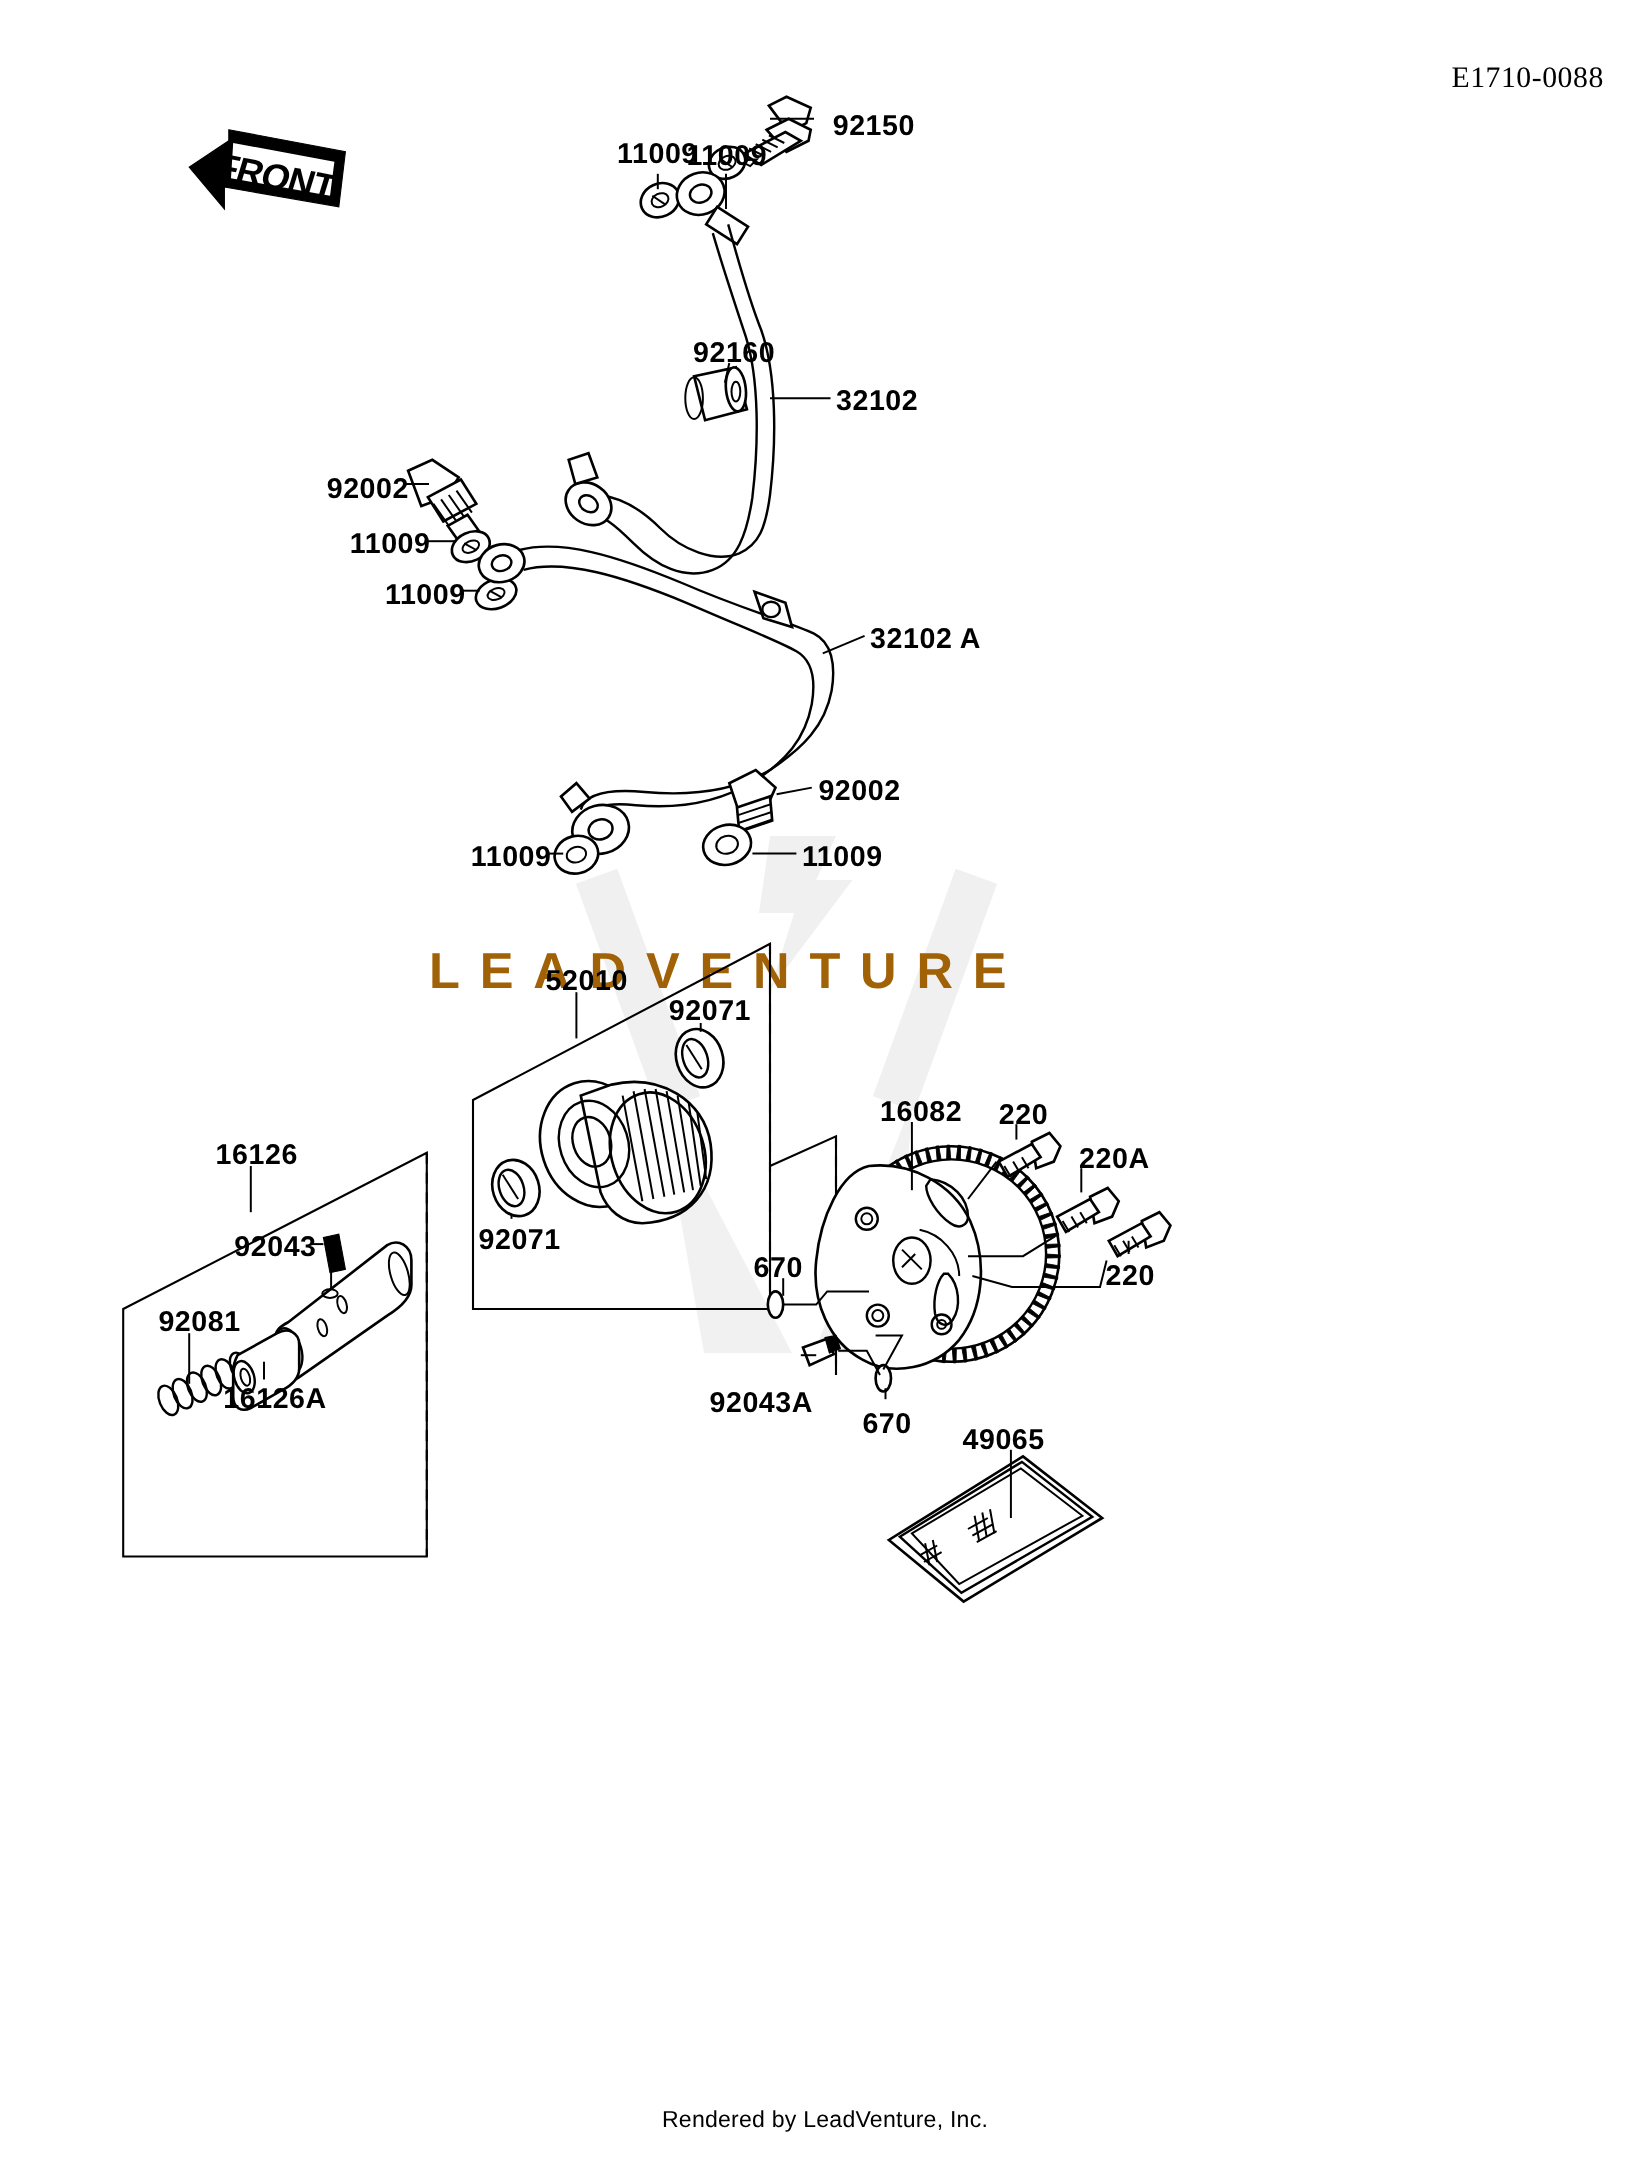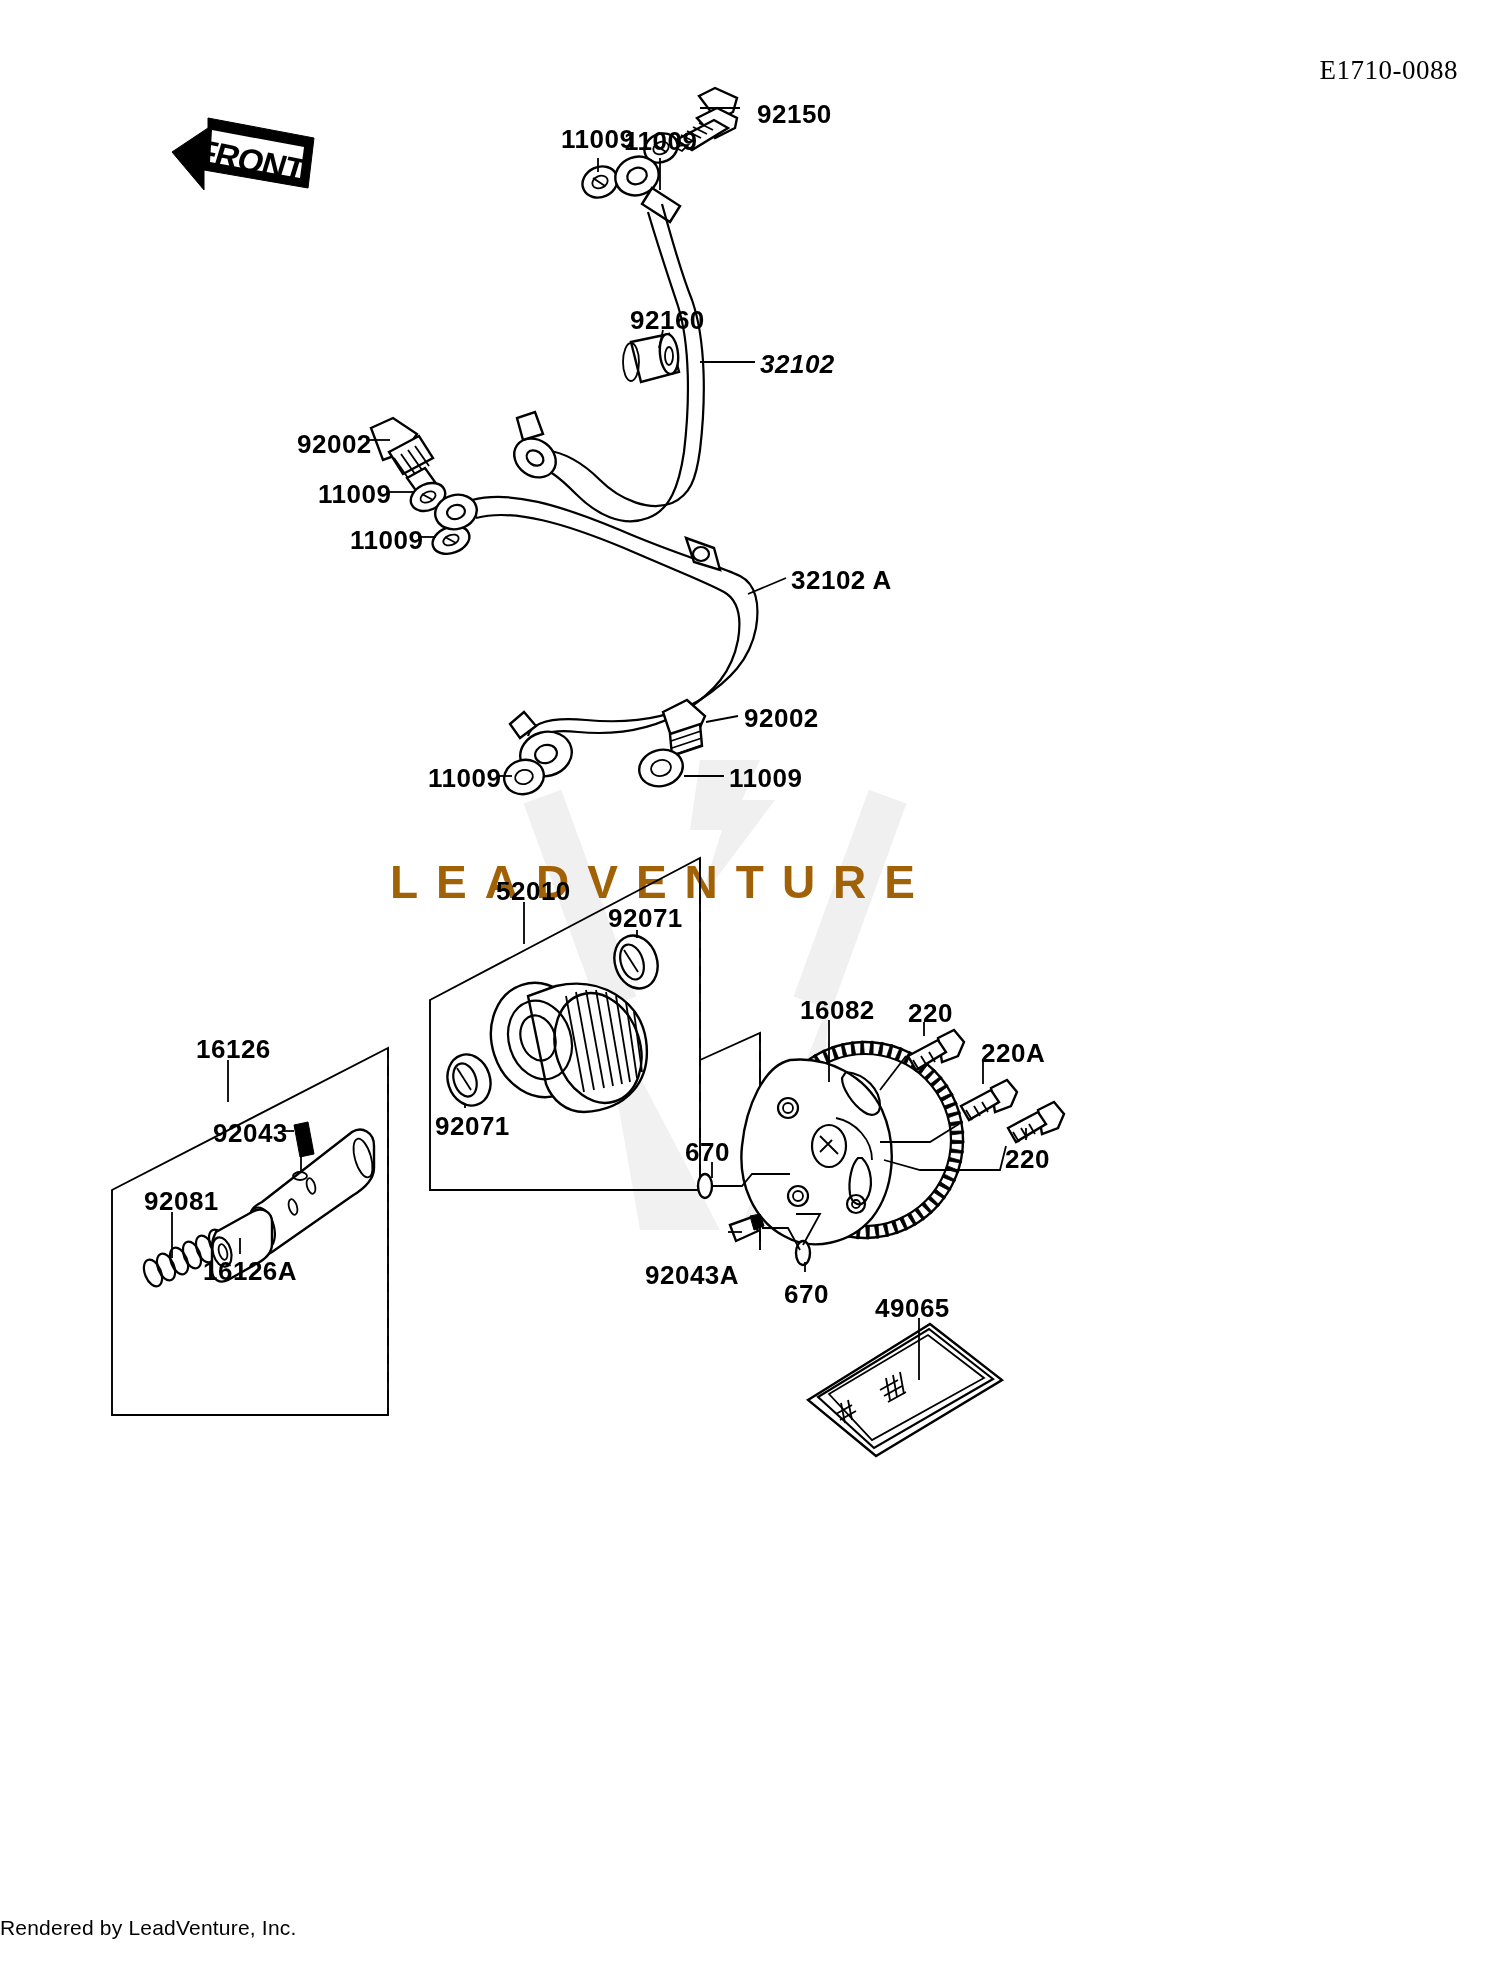--- a/index.html
+++ b/index.html
@@ -21,20 +21,21 @@
     right: 42px; top: 55px;
     font-family: "Liberation Serif", serif;
     font-size: 27px;
     letter-spacing: 0.5px;
     font-weight: 400;
     white-space: nowrap;
   }
   .footer {
     position: absolute;
     left: 0; right: 0; bottom: 22px;
+    text-align: center;
     font-family: "Liberation Sans", sans-serif;
     font-size: 21px;
     letter-spacing: .2px;
   }
 
   
   .lbl {
     position: absolute;
     font-family: "Liberation Sans", sans-serif;
     font-weight: bold;
@@ -429,21 +430,21 @@
       <path d="M762 1228 L788 1228 L800 1250"></path>
       <path d="M803 1245 L820 1214 L796 1214"></path>
     </g>
   </svg>
 
   <div id="callouts">
       <div class="lbl" style="left: 624px; top: 128px;">11009</div>
       <div class="lbl" style="left: 757px; top: 101px;">92150</div>
       <div class="lbl" style="left: 561px; top: 126px;">11009</div>
       <div class="lbl" style="left: 630px; top: 307px;">92160</div>
-      <div class="lbl" style="left: 760px; top: 351px; font-style: italic;">32102</div>
+      <div class="lbl" style="left: 760px; top: 351px;">32102</div>
       <div class="lbl" style="left: 297px; top: 431px;">92002</div>
       <div class="lbl" style="left: 318px; top: 481px;">11009</div>
       <div class="lbl" style="left: 350px; top: 527px;">11009</div>
       <div class="lbl" style="left: 791px; top: 567px;">32102 A</div>
       <div class="lbl" style="left: 744px; top: 705px;">92002</div>
       <div class="lbl" style="left: 428px; top: 765px;">11009</div>
       <div class="lbl" style="left: 729px; top: 765px;">11009</div>
       <div class="lbl" style="left: 496px; top: 878px;">52010</div>
       <div class="lbl" style="left: 608px; top: 905px;">92071</div>
       <div class="lbl" style="left: 435px; top: 1113px;">92071</div>

